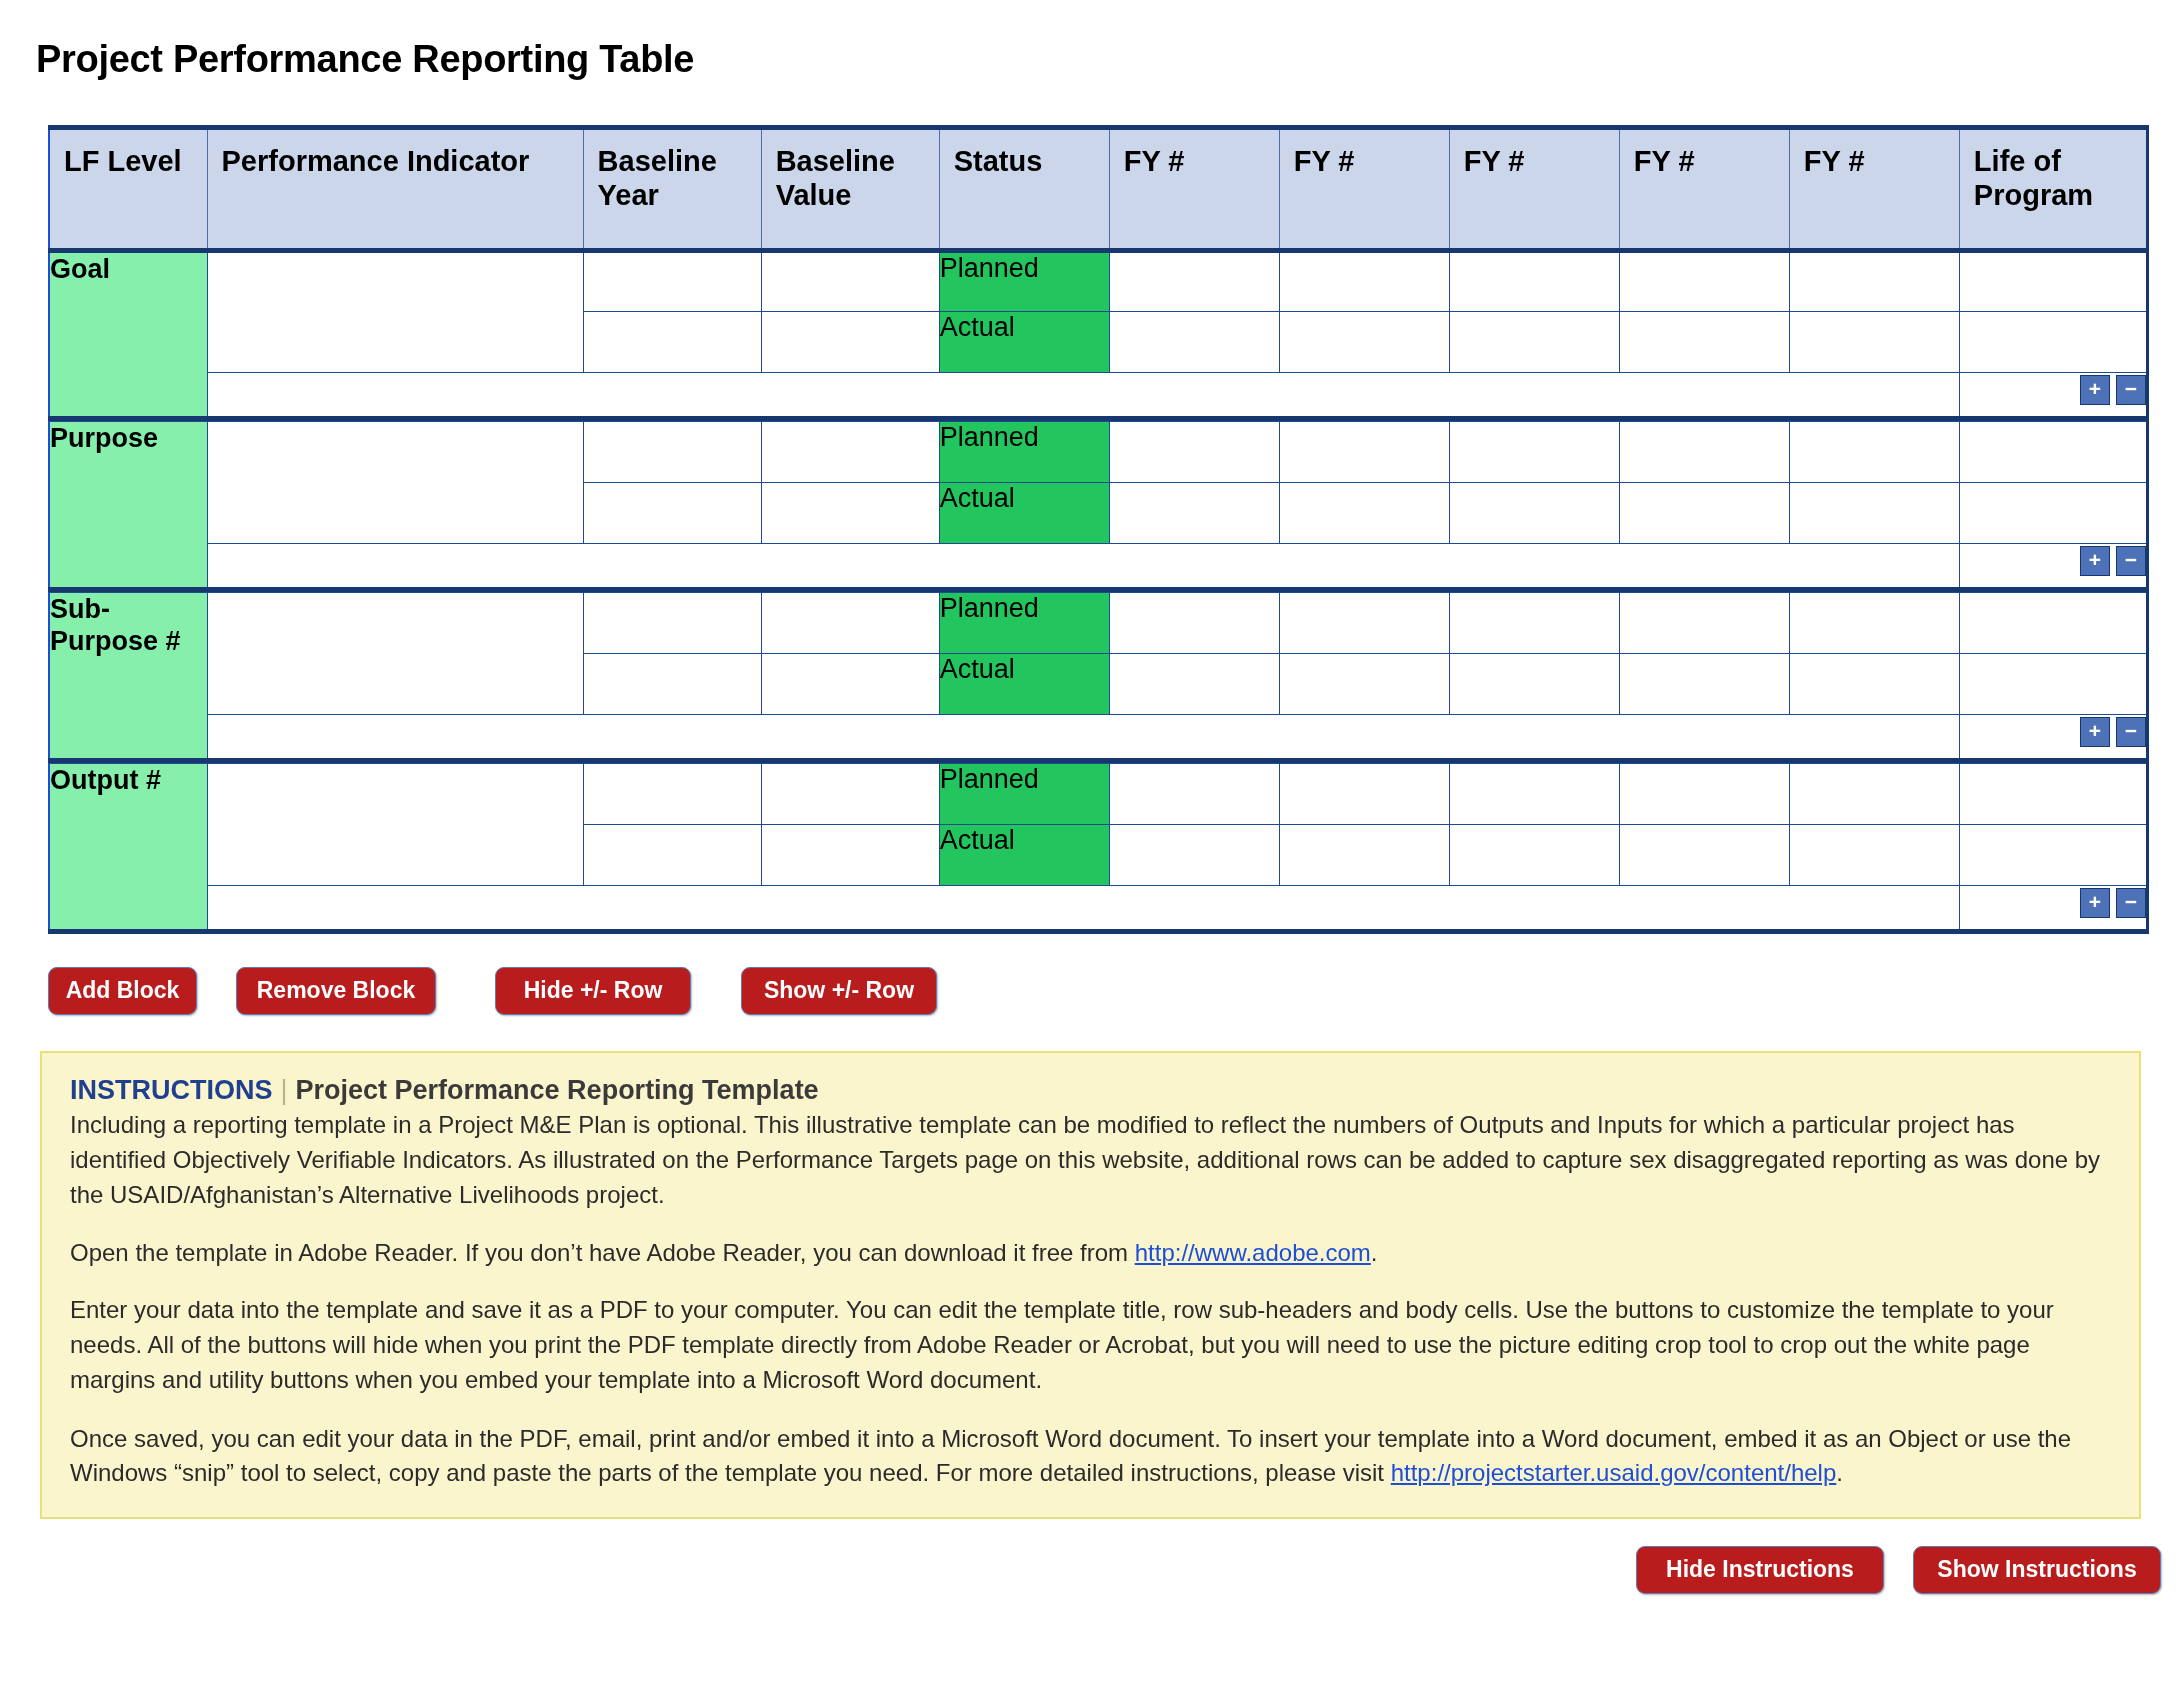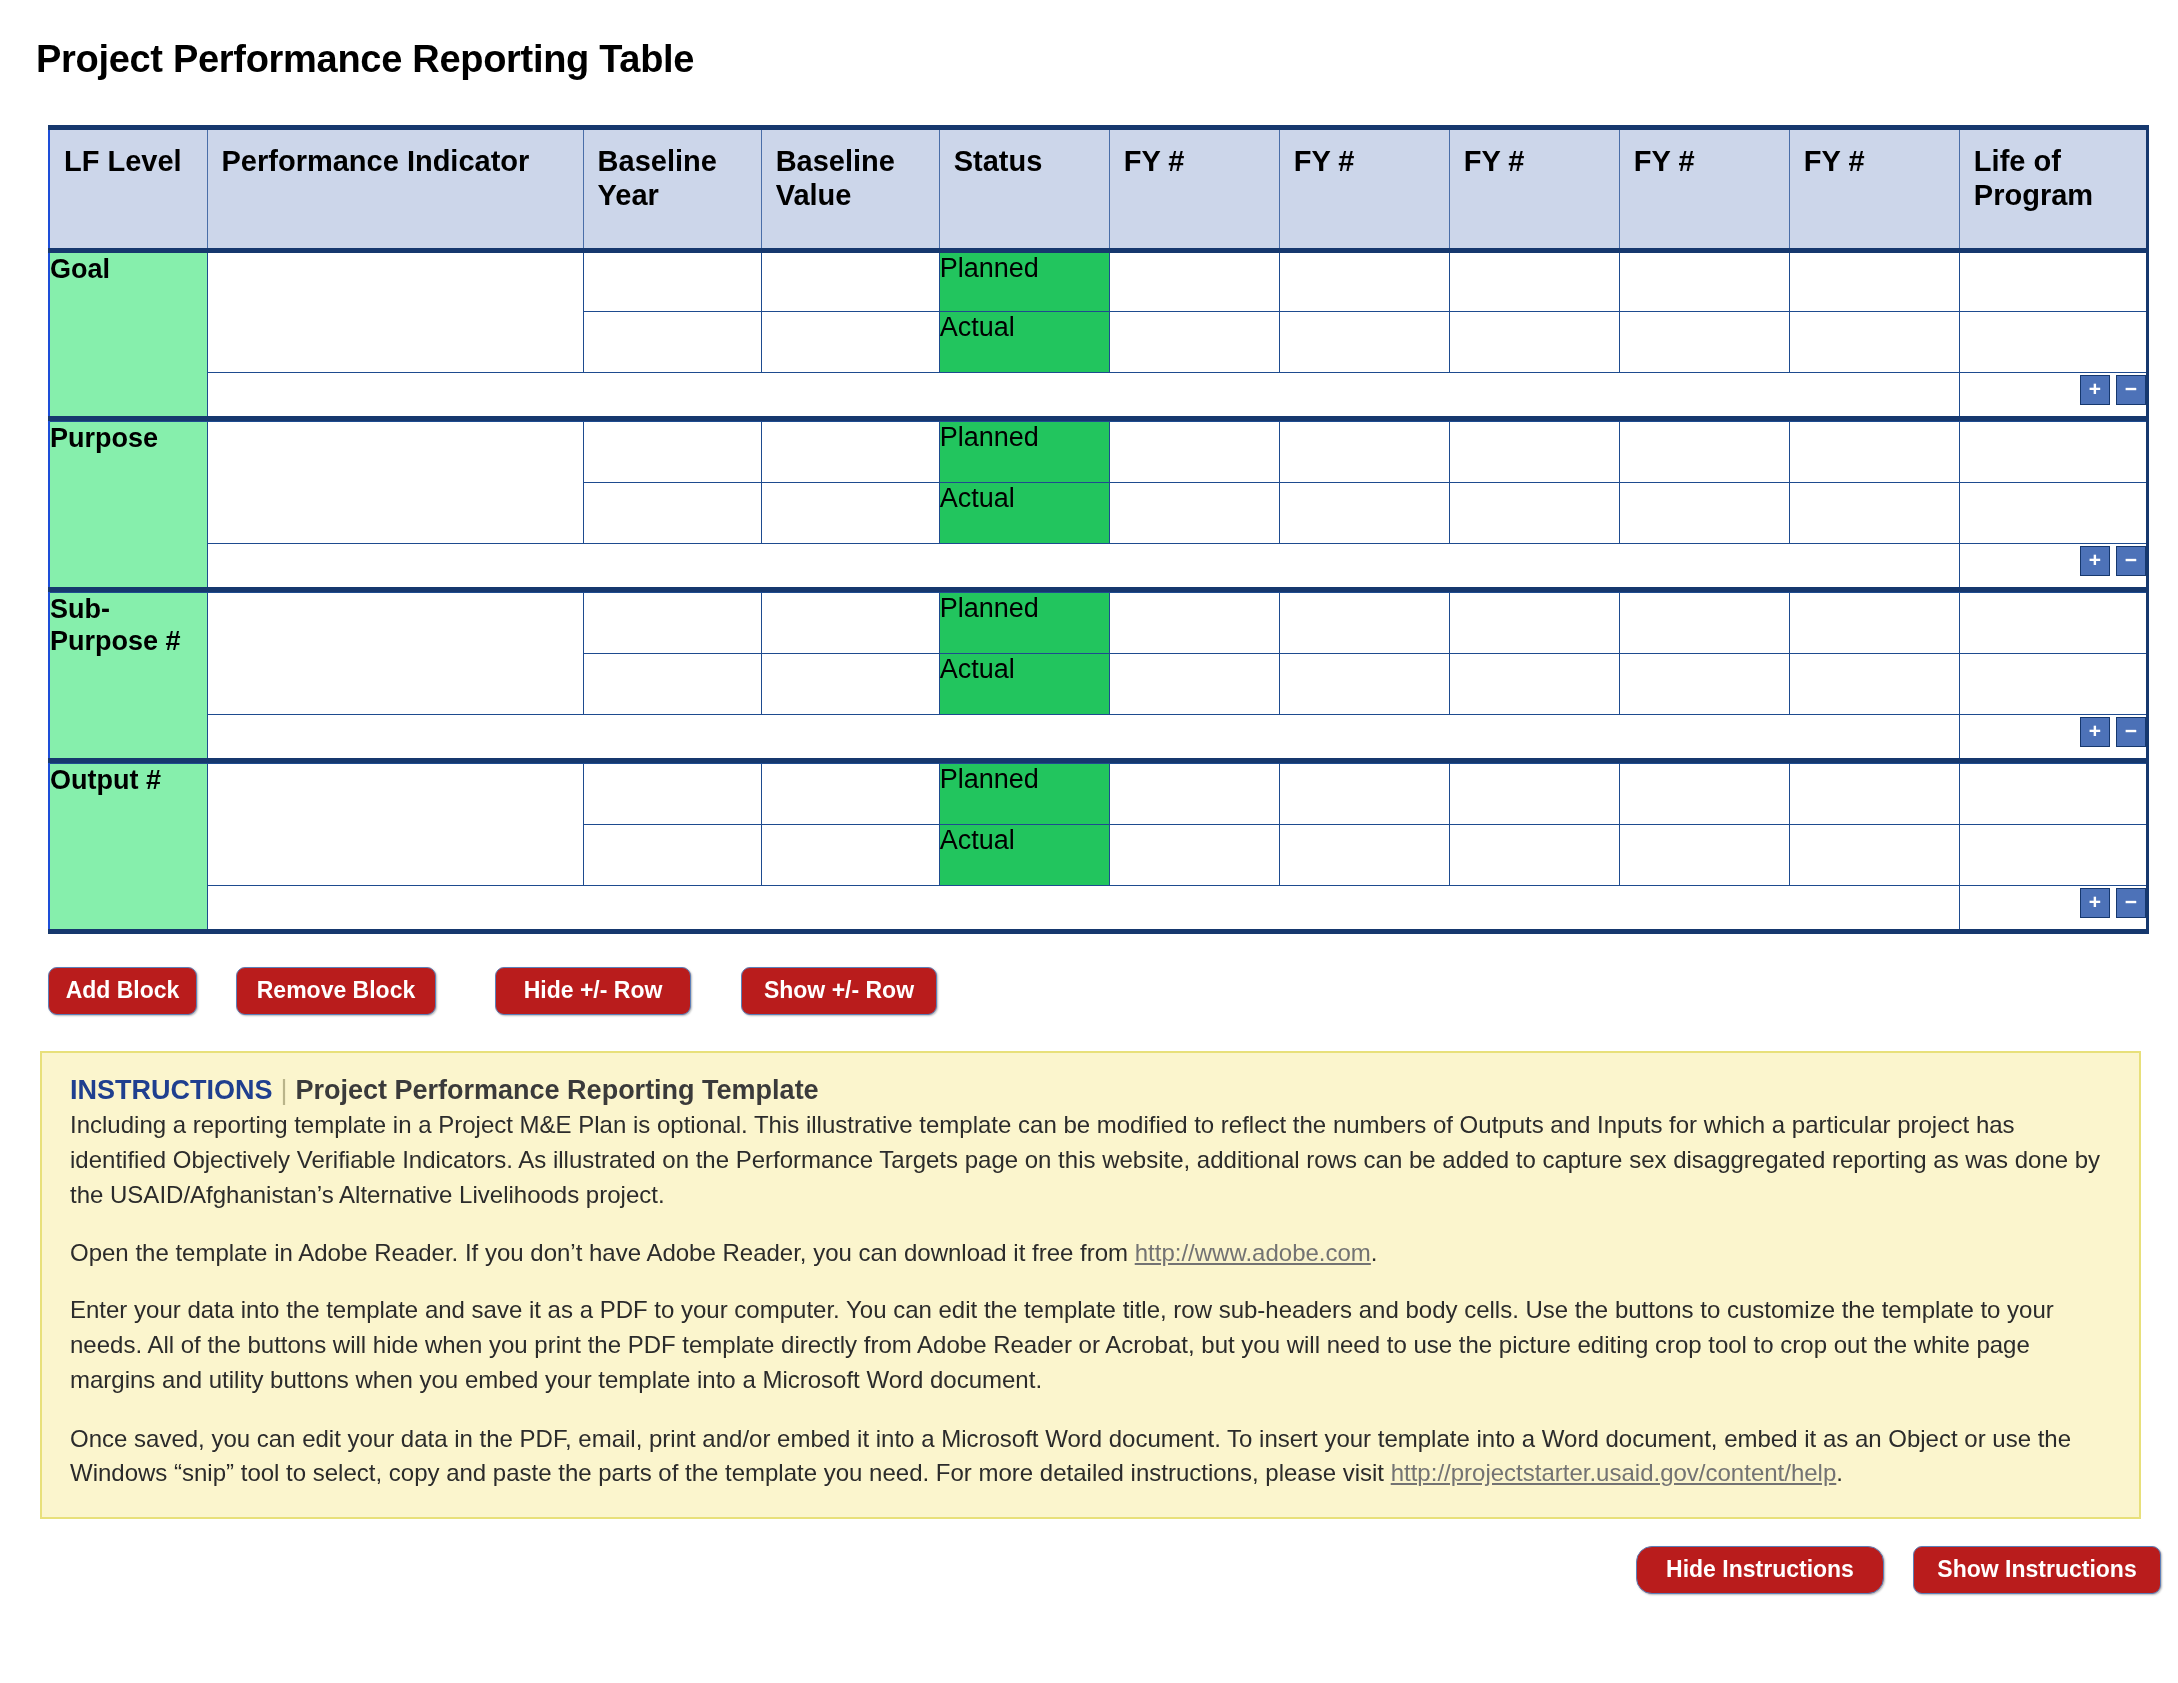--- a/index.html
+++ b/index.html
@@ -209,33 +209,33 @@
     margin: 0 0 24px 0;
   }
   .instr-sub {
     font-size: 26px;
     font-weight: bold;
     color: #2b2b2b;
     margin: 4px 0 10px 0;
   }
   .instr-p.tight { margin-bottom: 22px; }
   a.link {
-    color: #737373;
+    color: #1d4ed8;
     text-decoration: underline;
   }
 
   
   .btn-row2 {
     position: absolute;
     left: 0;
     top: 1546px;
     width: 2178px;
     height: 51px;
   }
-  .btn-hide-instr { left: 1636px; width: 246px; border-radius: 16px; }
+  .btn-hide-instr { left: 1636px; width: 246px; }
   .btn-show-instr { left: 1913px; width: 246px; }
 </style>
 </head>
 <body>
 
 <div class="page">
 
   <div class="page-title">Project Performance Reporting Table</div>
 
   <div class="table-wrap">

